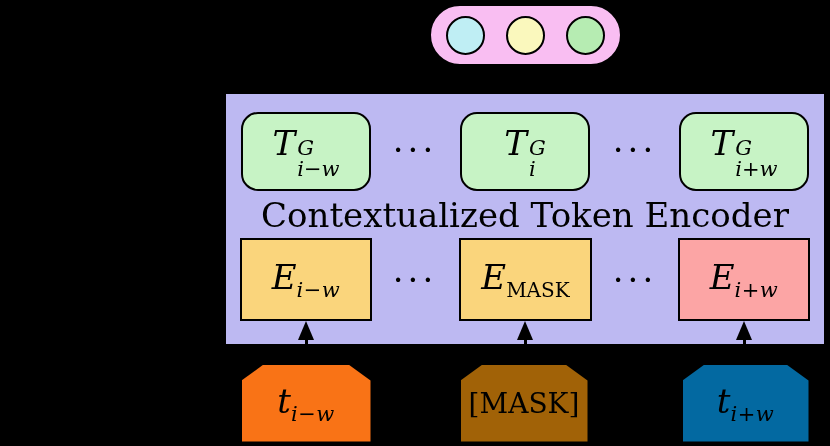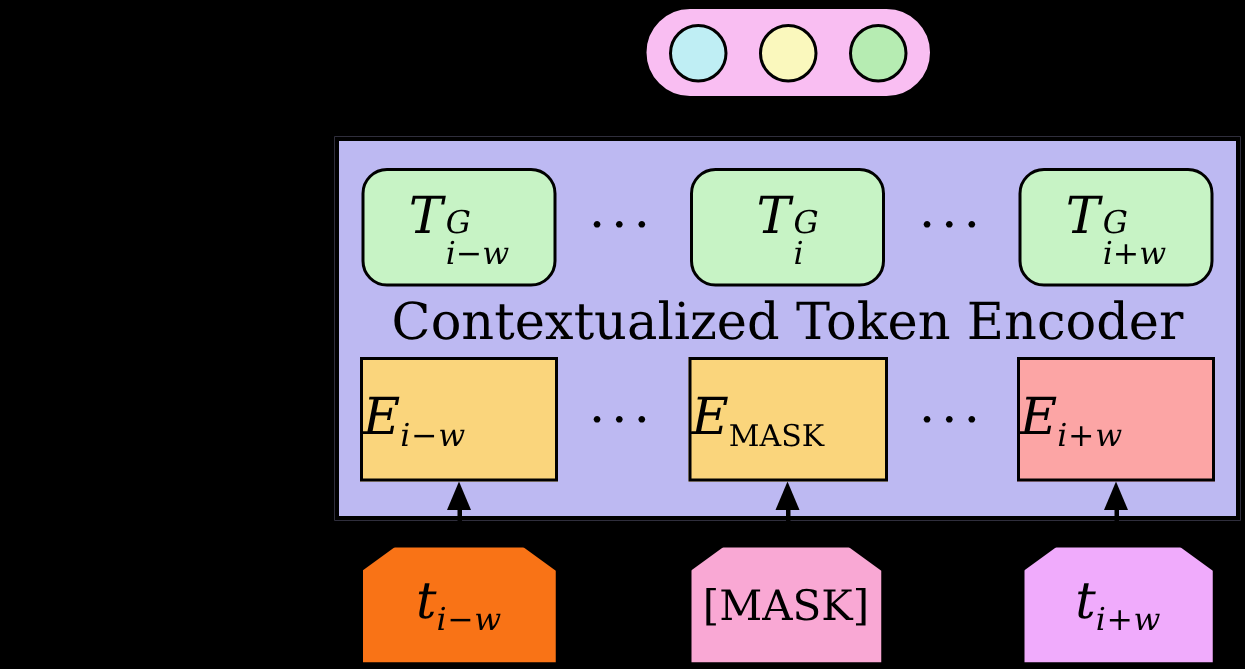--- a/index.html
+++ b/index.html
@@ -25,21 +25,21 @@
 
   
   .tbox {
     top:112px; height:79px; border:2.5px solid #000; border-radius:17px;
     display:flex; align-items:center; justify-content:center;
     font-size:34px; font-style:italic;
   }
   
   .ebox {
     top:238px; height:83px; border:2.5px solid #000;
-    display:flex; align-items:center; justify-content:flex-start;
+    display:flex; align-items:center; justify-content:center;
     font-size:34px; font-style:italic;
   }
   
   .tok {
     top:363px; height:80px; background:#000;
     clip-path:polygon(0 17px, 23px 0, calc(100% - 23px) 0, 100% 17px, 100% 100%, 0 100%);
   }
   .tok-inner {
     position:absolute; inset:1.5px;
     clip-path:polygon(0 16px, 22px 0, calc(100% - 22px) 0, 100% 16px, 100% 100%, 0 100%);
@@ -129,23 +129,23 @@
   <div class="abs arrow-head" style="left:517px"></div>
   <div class="abs arrow-line" style="left:742.5px"></div>
   <div class="abs arrow-head" style="left:736px"></div>
 
   <div class="abs tok" style="left:240px;width:132px">
     <div class="tok-inner" style="background-color: #f97316;">
       <span><span>t</span><span class="sub-inline">i−w</span></span>
     </div>
   </div>
   <div class="abs tok" style="left:459px;width:130px">
-    <div class="tok-inner" style="background-color: #f9a8d4;">
+    <div class="tok-inner" style="background-color: #a16207;">
       <span class="rm-text">[MASK]</span>
     </div>
   </div>
   <div class="abs tok" style="left:681px;width:129px">
-    <div class="tok-inner" style="background-color: #f0abfc;">
+    <div class="tok-inner" style="background-color: #0369a1;">
       <span><span>t</span><span class="sub-inline">i+w</span></span>
     </div>
   </div>
 
 </div>
 
 </body></html>

